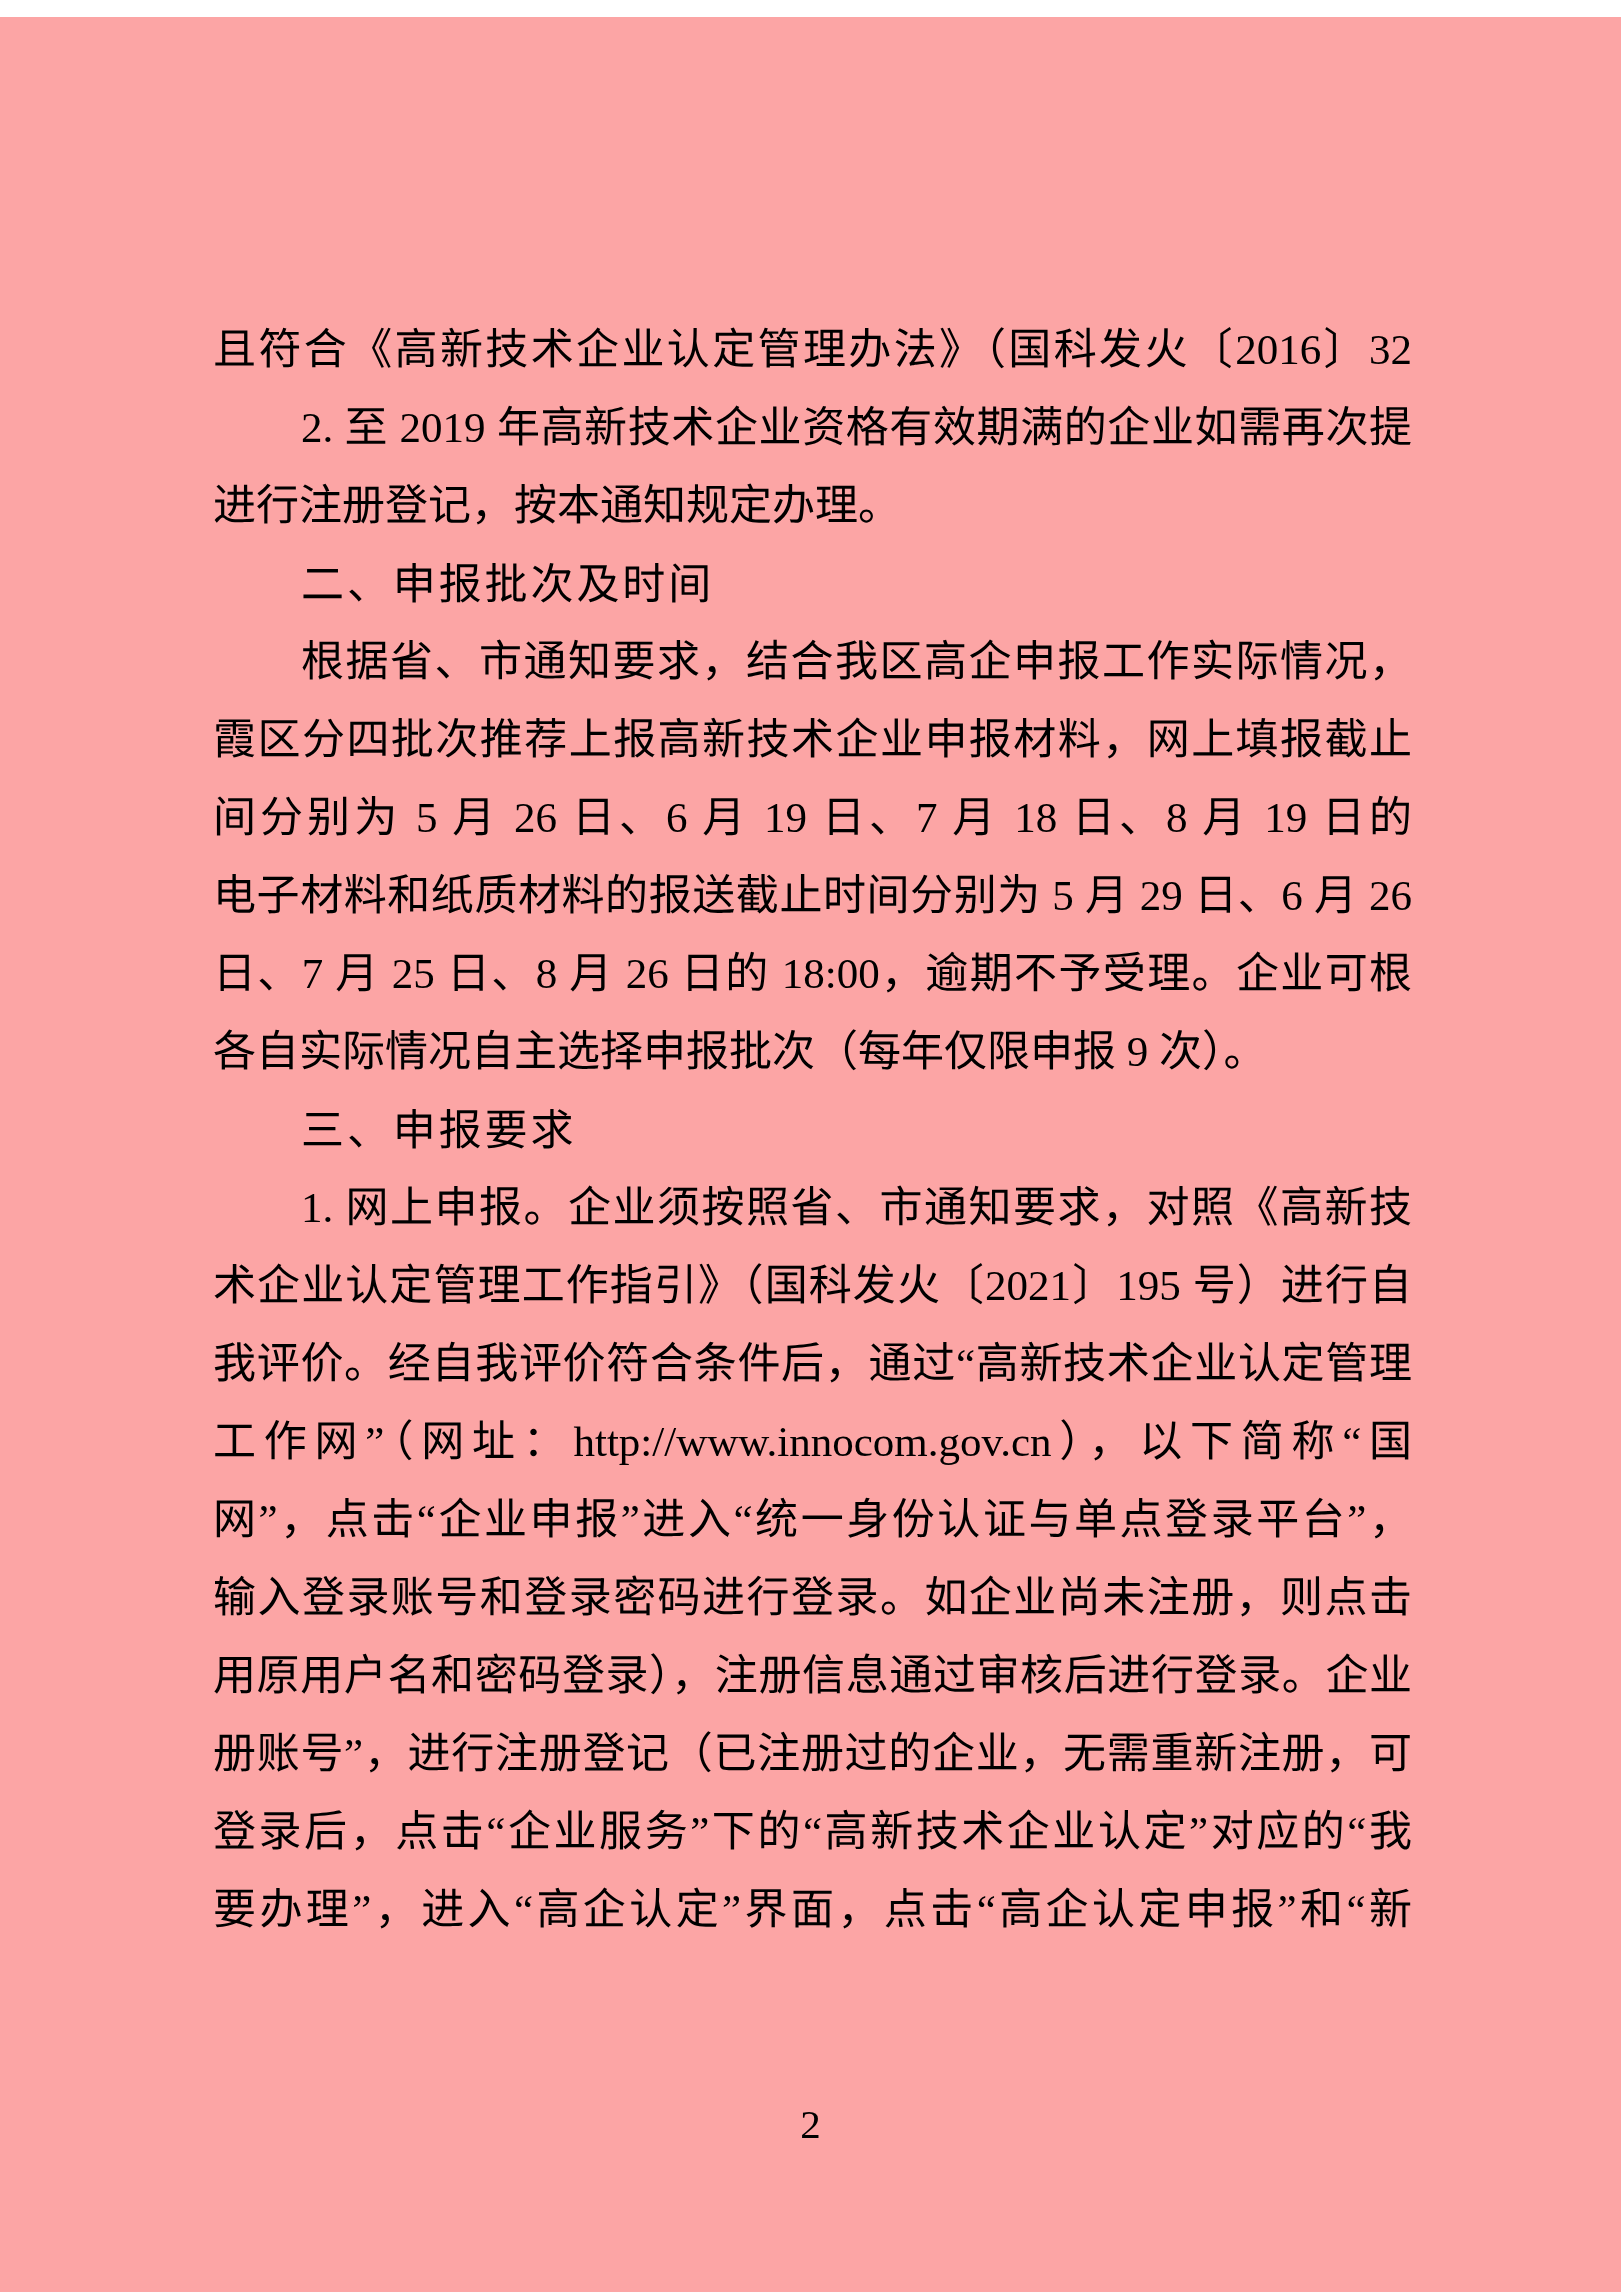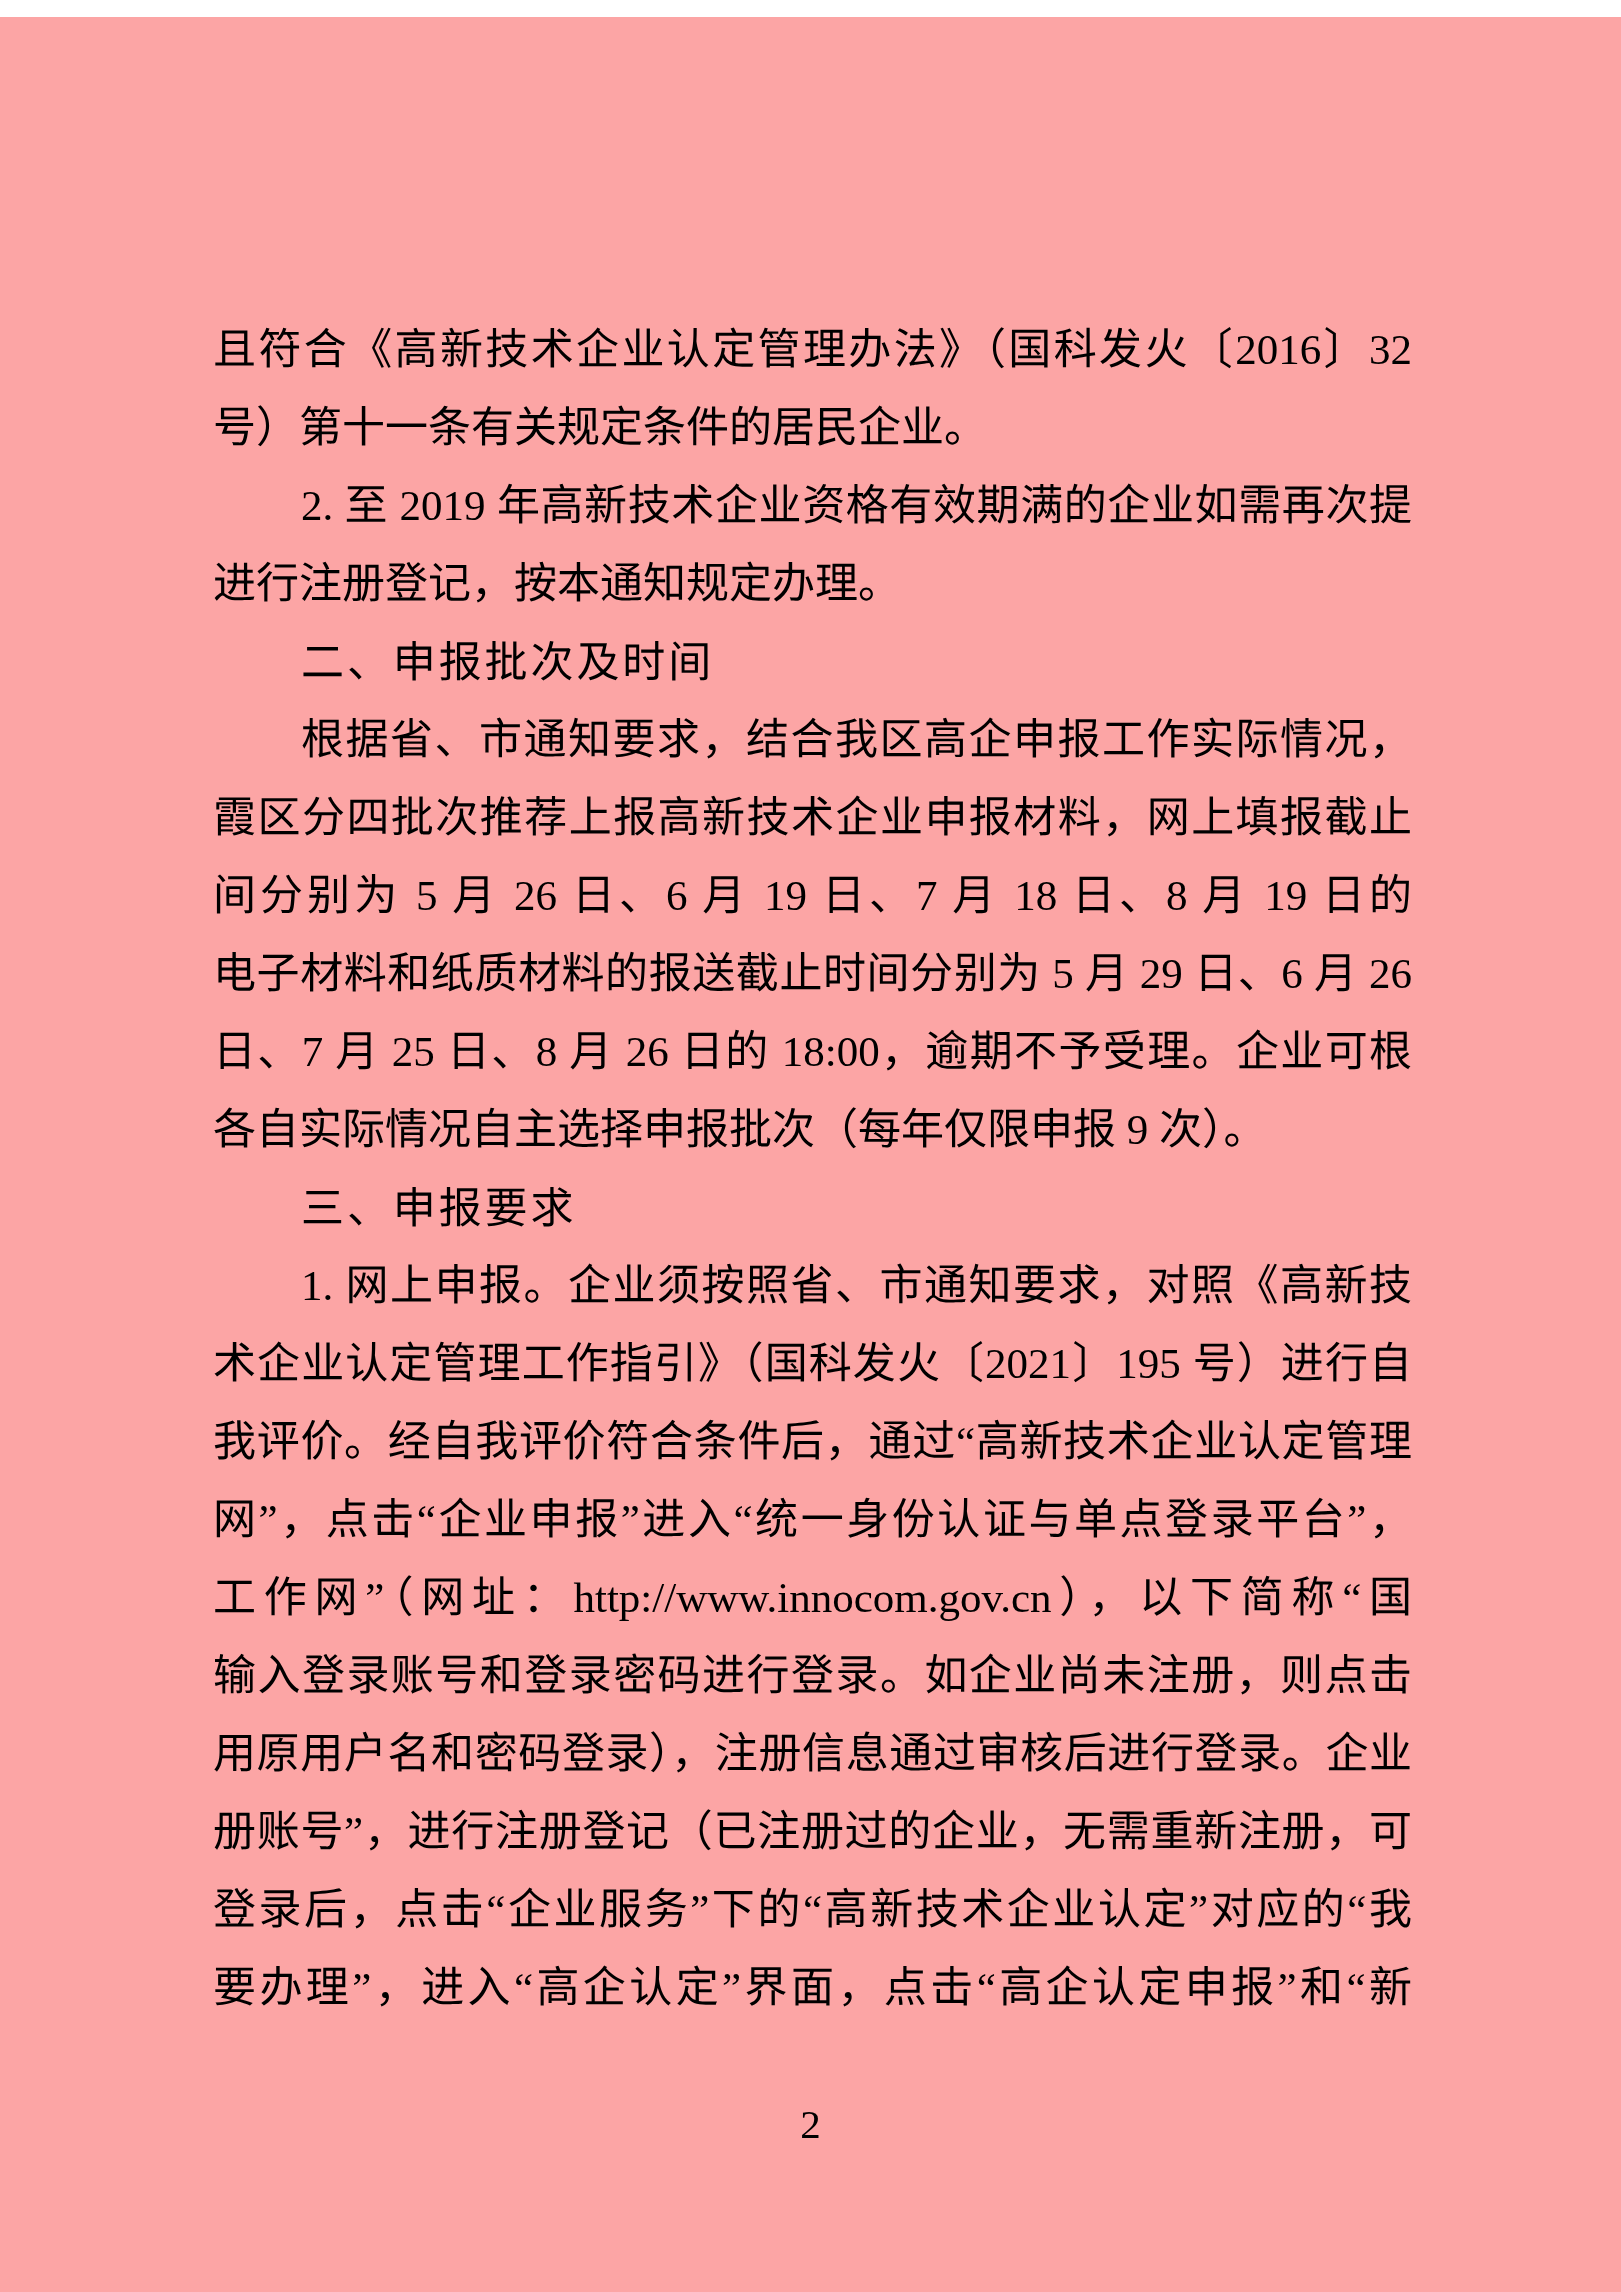--- a/index.html
+++ b/index.html
@@ -57,36 +57,35 @@
     font-size: 41px;
     color: #000000;
   }
 </style>
 </head>
 <body>
 
 <div class="page">
   <main class="text-block">
       <div class="line justify">且符合《高新技术企业认定管理办法》（国科发火〔2016〕32</div>
-      <div class="line">号）第十一条有关规定条件的居民企业。</div>
       <div class="line indent justify">2. 至 2019 年高新技术企业资格有效期满的企业如需再次提</div>
       <div class="line">进行注册登记，按本通知规定办理。</div>
       <div class="line heading indent">二、申报批次及时间</div>
       <div class="line indent justify">根据省、市通知要求，结合我区高企申报工作实际情况，栖</div>
       <div class="line justify">霞区分四批次推荐上报高新技术企业申报材料，网上填报截止时</div>
       <div class="line justify">间分别为 5 月 26 日、6 月 19 日、7 月 18 日、8 月 19 日的 18:00，</div>
       <div class="line justify">电子材料和纸质材料的报送截止时间分别为 5 月 29 日、6 月 26</div>
       <div class="line justify">日、7 月 25 日、8 月 26 日的 18:00，逾期不予受理。企业可根据</div>
       <div class="line">各自实际情况自主选择申报批次（每年仅限申报 9 次）。</div>
       <div class="line heading indent">三、申报要求</div>
       <div class="line indent justify">1. 网上申报。企业须按照省、市通知要求，对照《高新技</div>
       <div class="line justify">术企业认定管理工作指引》（国科发火〔2021〕195 号）进行自</div>
       <div class="line justify">我评价。经自我评价符合条件后，通过“高新技术企业认定管理</div>
+      <div class="line justify">工作网”（网址：http://www.innocom.gov.cn），以下简称“国</div>
       <div class="line justify">网”，点击“企业申报”进入“统一身份认证与单点登录平台”，</div>
-      <div class="line justify">工作网”（网址：http://www.innocom.gov.cn），以下简称“国</div>
       <div class="line justify">输入登录账号和登录密码进行登录。如企业尚未注册，则点击“注</div>
       <div class="line justify">用原用户名和密码登录），注册信息通过审核后进行登录。企业</div>
       <div class="line justify">册账号”，进行注册登记（已注册过的企业，无需重新注册，可</div>
       <div class="line justify">登录后，点击“企业服务”下的“高新技术企业认定”对应的“我</div>
       <div class="line justify">要办理”，进入“高企认定”界面，点击“高企认定申报”和“新</div>
     </main>
   <div class="page-number">2</div>
 </div>
 
 

